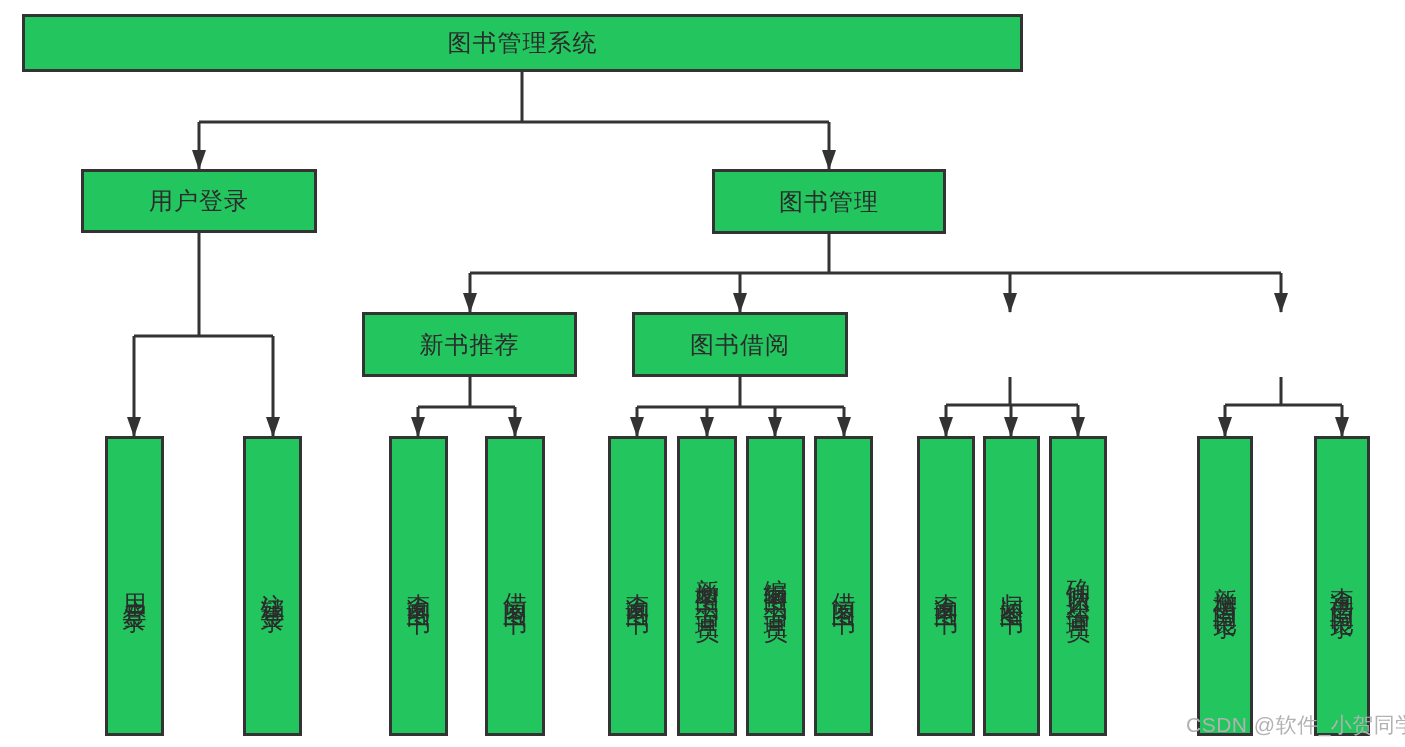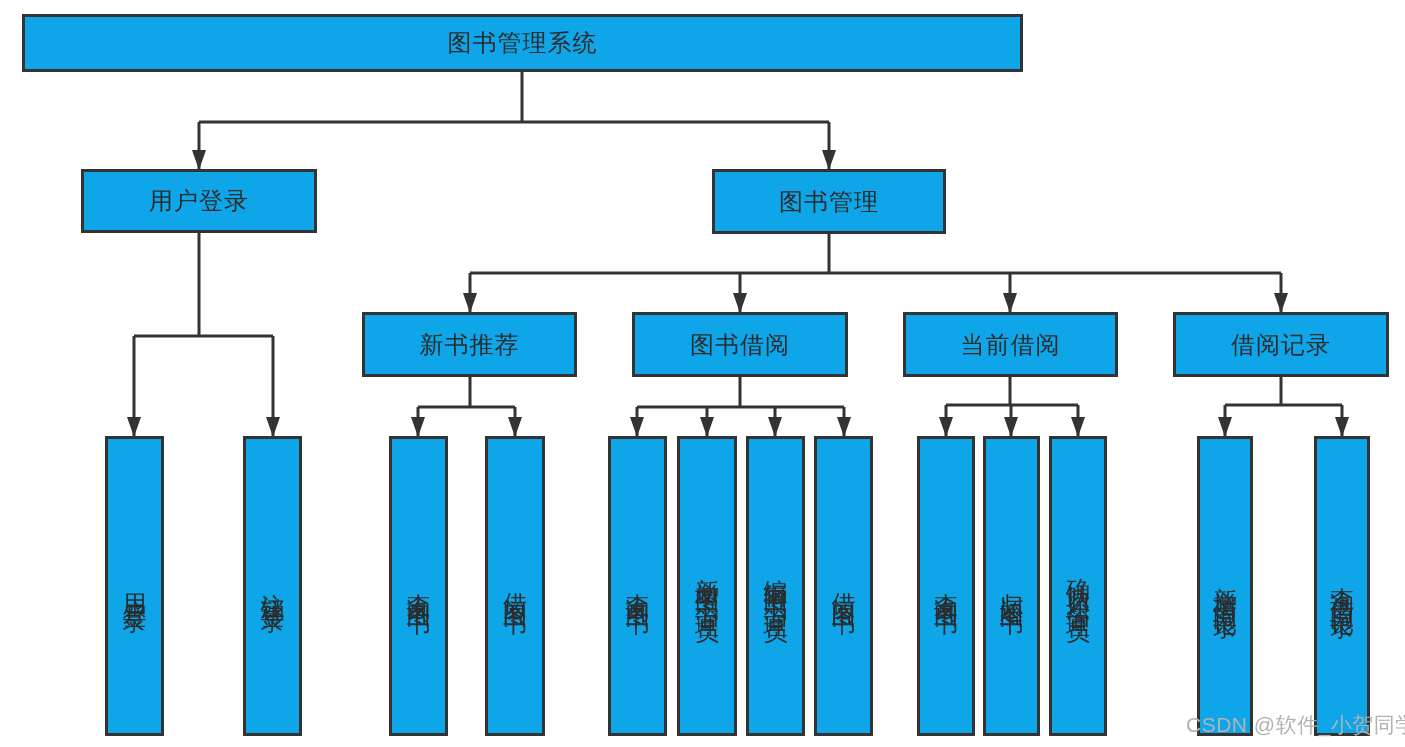--- a/index.html
+++ b/index.html
@@ -26,21 +26,21 @@
     fill:none;
   }
   #connectors marker path{
     fill:var(--line);
     stroke:none;
   }
   .node{
     position:absolute;
     box-sizing:border-box;
     border:3px solid var(--box_border);
-    background:#0ea5e9;
+    background:#22c55e;
     color:var(--text);
     display:flex;
     align-items:center;
     justify-content:center;
     z-index:2;
   }
   .h{
     font-size:24px;
     letter-spacing:1px;
     white-space:nowrap;
@@ -109,22 +109,20 @@
     <line x1="1342" y1="405" x2="1342" y2="436" marker-end="url(#arrow)"></line>
   </svg>
 
   <div class="node h" style="left:22px;top:14px;width:1001px;height:58px;">图书管理系统</div>
 
   <div class="node h" style="left:81px;top:169px;width:236px;height:64px;">用户登录</div>
   <div class="node h" style="left:712px;top:169px;width:234px;height:65px;text-align:right;">图书管理</div>
 
   <div class="node h" style="left:362px;top:312px;width:215px;height:65px;">新书推荐</div>
   <div class="node h" style="left:632px;top:312px;width:216px;height:65px;">图书借阅</div>
-  <div class="node h" style="left:903px;top:312px;width:215px;height:65px;">当前借阅</div>
-  <div class="node h" style="left:1173px;top:312px;width:216px;height:65px;">借阅记录</div>
 
   <div class="node v" style="left:105px;top:436px;width:59px;height:300px;">用户登录</div>
   <div class="node v" style="left:243px;top:436px;width:59px;height:300px;">注销登录</div>
 
   <div class="node v" style="left:389px;top:436px;width:59px;height:300px;">查询图书</div>
   <div class="node v" style="left:485px;top:436px;width:60px;height:300px;">借阅图书</div>
 
   <div class="node v" style="left:608px;top:436px;width:59px;height:300px;">查询图书</div>
   <div class="node v" style="left:677px;top:436px;width:60px;height:300px;">新增图书（管理员）</div>
   <div class="node v" style="left:746px;top:436px;width:59px;height:300px;">编辑图书（管理员）</div>

